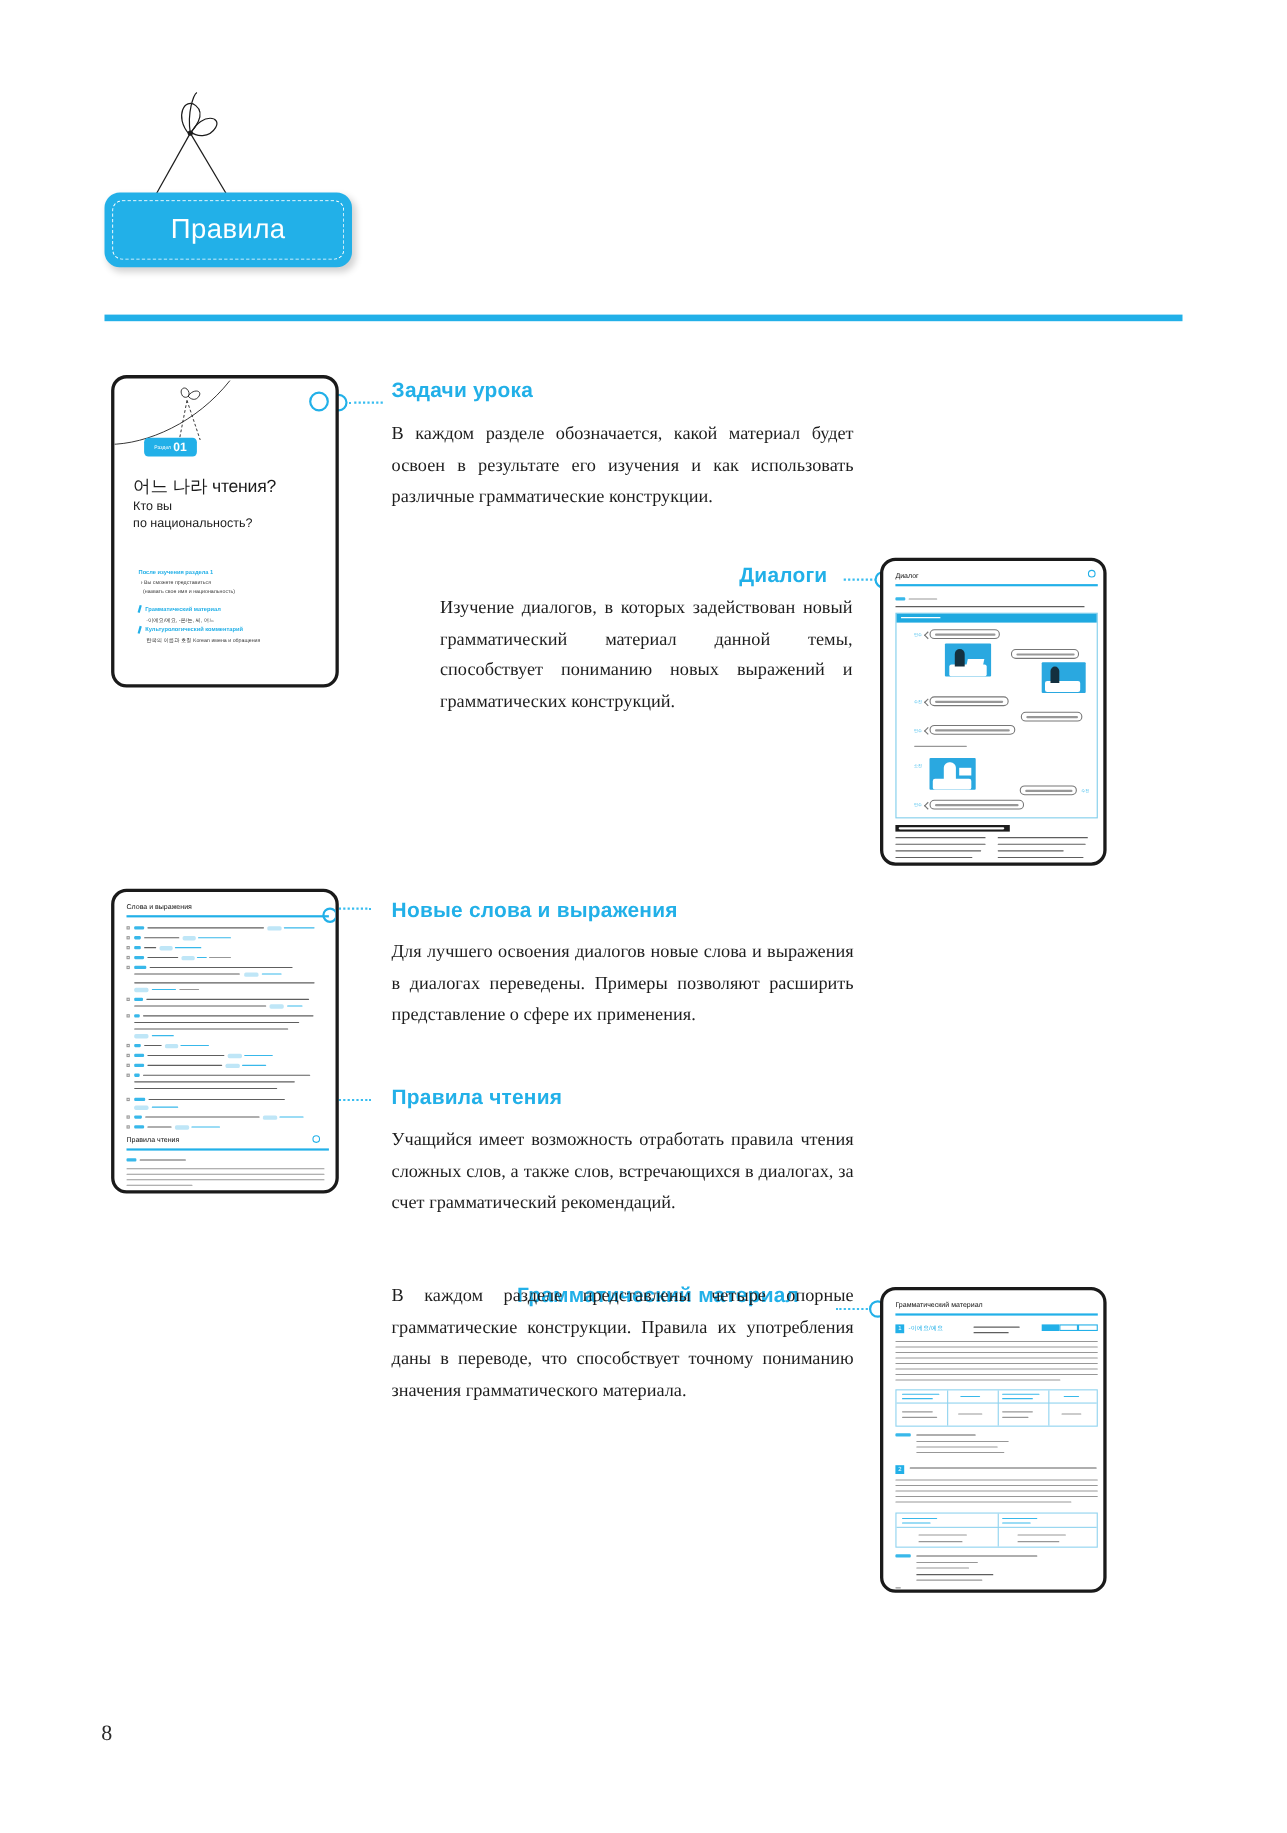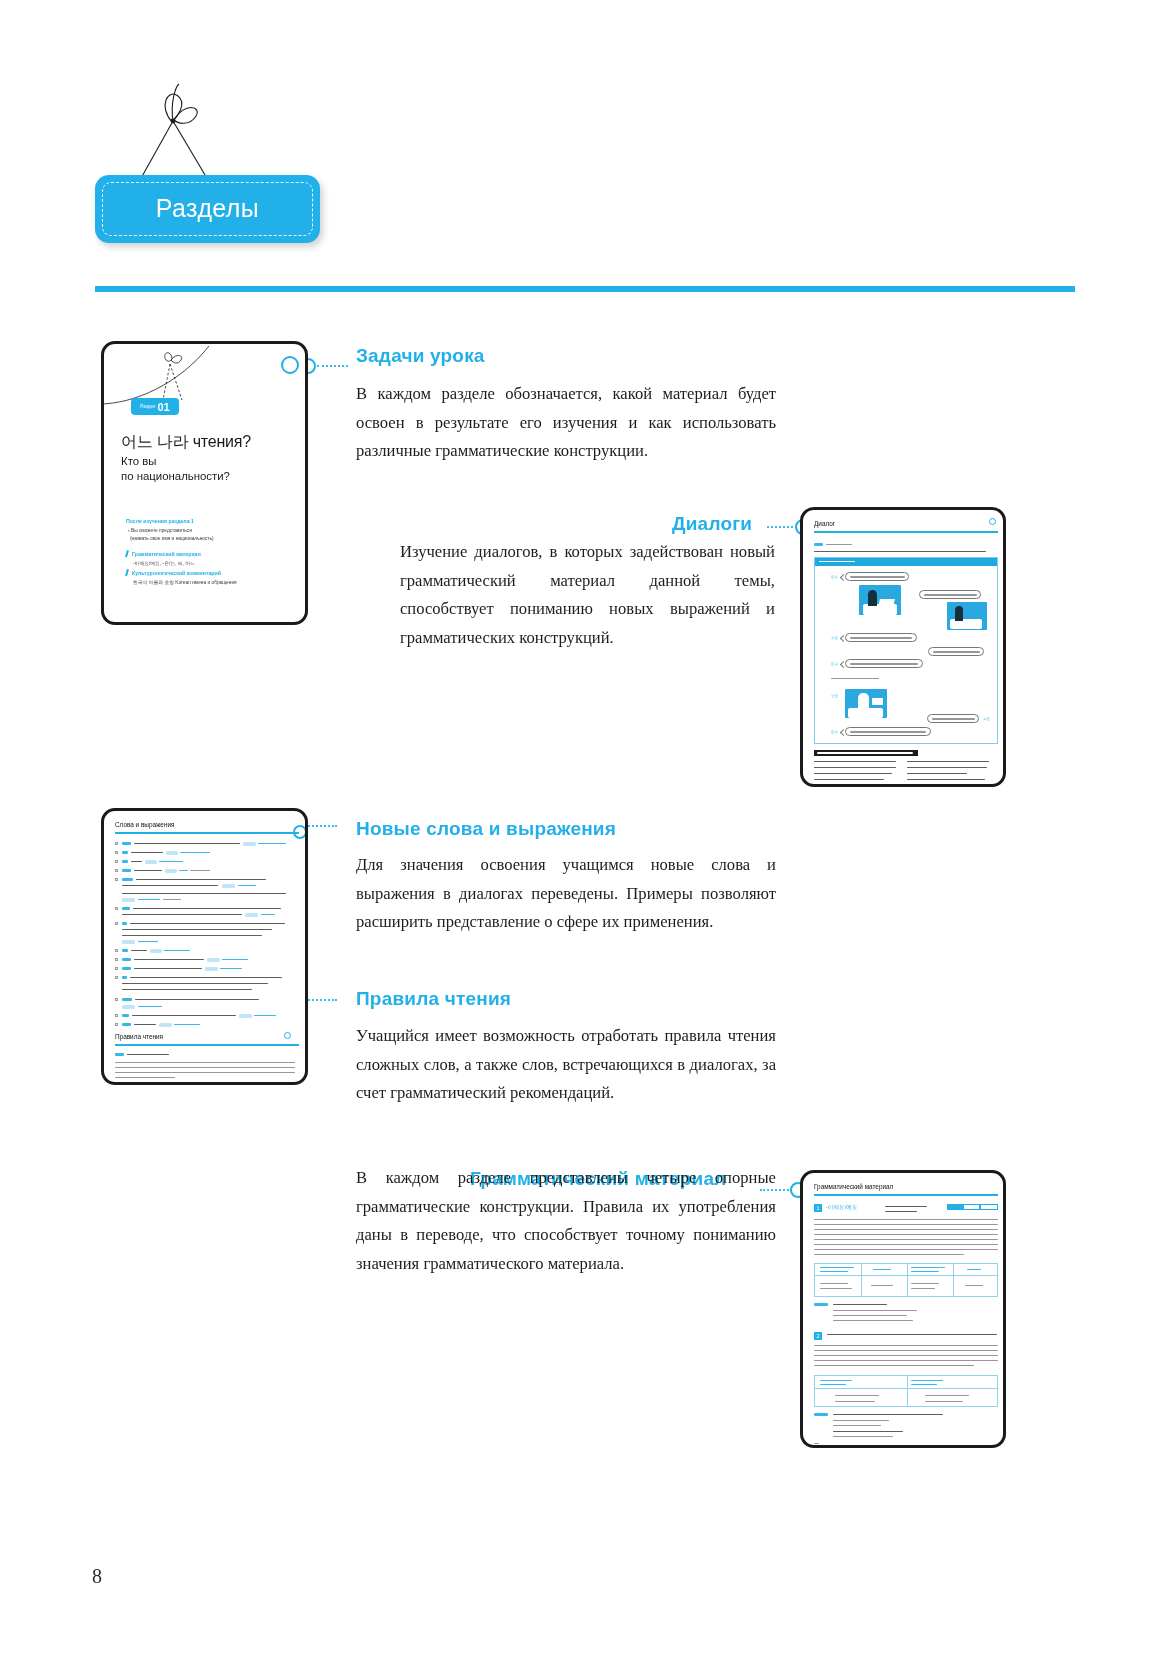--- a/index.html
+++ b/index.html
@@ -149,21 +149,21 @@
       <path d="M63 59 L 30 118"></path>
       <path d="M63 59 L 98 118"></path>
     </g>
     <circle cx="63" cy="59" r="2.4" fill="#1b1b1b"></circle>
   </svg>
 </div>
 
 <div id="tag-wrap">
   <div id="tag-plate"></div>
   <div id="tag-dash"></div>
-  <div id="tag-label">Разделы</div>
+  <div id="tag-label">Правила</div>
 </div>
 <div id="header-rule"></div>
 
 <div class="conn" style="left:300px; top:358px; width:48px;">
   <div class="ring" style="left:0;"></div>
   <div class="dots" style="left:17px; width:31px;"></div>
 </div>
 <div class="sec-head" style="left:356px; top:345px;">Задачи урока</div>
 <div class="sec-body" style="left:356px; top:380px; width:420px;">В каждом разделе обозначается, какой материал будет освоен в результате его изучения и как использовать различные грамматические конструкции.</div>
 
@@ -182,21 +182,21 @@
     </div>
     <div style="position:absolute; right:6px; top:12px; width:18px; height:18px; border:2.2px solid #22b0e8; border-radius:50%;"></div>
   </div>
 </div>
 <div id="badge01">
   <span class="lbl">Раздел</span>
   <span class="num">01</span>
 </div>
 <div id="card1-kr">어느 나라 чтения?</div>
 <div id="card1-ru1">Кто вы</div>
-<div id="card1-ru2">по национальности?</div>
+<div id="card1-ru2">по национальность?</div>
 
 <div class="card1-h" style="top:518px;">После изучения раздела 1</div>
 <div class="card1-t" style="left:128px; top:528px;">› Вы сможете представиться</div>
 <div class="card1-t" style="left:130px; top:536px;">(назвать свое имя и национальность)</div>
 
 <div class="card1-slash" style="left:126px; top:550px;"></div>
 <div class="card1-h" style="left:132px; top:551px;">Грамматический материал</div>
 <div class="card1-t" style="left:133px; top:560px;">-이에요/예요, -은/는, 씨, 어느</div>
 
 <div class="card1-slash" style="left:126px; top:569px;"></div>
@@ -295,21 +295,21 @@
     <div class="ml b" style="left:104px; top:269px; width:78px;"></div>
     <div class="ml" style="left:11px; top:274px; width:5px;"></div>
   </div>
 </div>
 
 <div class="conn" style="left:288px; top:818px; width:62px;">
   <div class="ring" style="left:0;"></div>
   <div class="dots" style="left:17px; width:32px;"></div>
 </div>
 <div class="sec-head" style="left:356px; top:818px;text-align:right;">Новые слова и выражения</div>
-<div class="sec-body" style="left:356px; top:851px; width:420px;">Для значения освоения учащимся новые слова и выражения в диалогах переведены. Примеры позволяют расширить представление о сфере их применения.</div>
+<div class="sec-body" style="left:356px; top:851px; width:420px;">Для лучшего освоения диалогов новые слова и выражения в диалогах переведены. Примеры позволяют расширить представление о сфере их применения.</div>
 
 <div class="conn" style="left:288px; top:992px; width:62px;">
   <div class="ring" style="left:0;"></div>
   <div class="dots" style="left:17px; width:32px;"></div>
 </div>
 <div class="sec-head" style="left:356px; top:988px;">Правила чтения</div>
 <div class="sec-body" style="left:356px; top:1022px; width:420px;">Учащийся имеет возможность отработать правила чтения сложных слов, а также слов, встречающихся в диалогах, за счет грамматический рекомендаций.</div>
 
 <div class="thumb" style="left:101px; top:808px; width:207px; height:277px;">
   <div class="thumb-inner">

